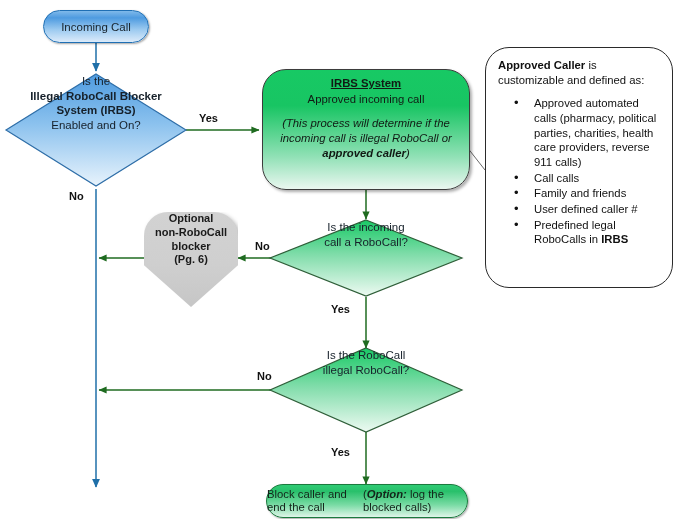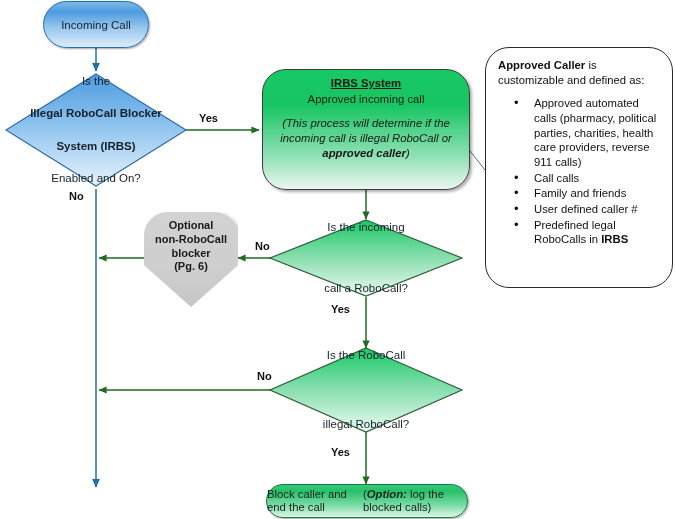--- a/index.html
+++ b/index.html
@@ -27,21 +27,21 @@
     border:1.2px solid #1B7A3E;
     background:linear-gradient(to bottom,#2FCB74 0%,#29C06B 20%,#79DBA4 62%,#DFF5E9 100%);
     color:#13241a;
     line-height:1.18;
   }
 
   
   .diamond{display:block;}
   .diamond .lbl{
     position:absolute;left:0;top:0;width:100%;height:100%;
-    display:flex;flex-direction:column;align-items:center;justify-content:space-between;
+    display:flex;flex-direction:column;align-items:center;justify-content:flex-start;
     font-size:11.5px;color:#16202a;line-height:1.28;text-align:center;
     pointer-events:none;
   }
 
   
   .proc{
     border:1.3px solid #3c3c3c;
     background:linear-gradient(to bottom,#17C964 0%,#18C563 30%,#8EE0B4 72%,#EAF7F0 100%);
     box-shadow:2px 2px 3px rgba(0,0,0,.32);
     color:#111a14;
@@ -56,21 +56,21 @@
 
   
   .penta{
     background:linear-gradient(to bottom,#d2d2d2 0%,#cfcfcf 55%,#c6c6c6 100%);
     clip-path:polygon(0% 0%,100% 0%,100% 56%,50% 100%,0% 56%);
     filter:drop-shadow(2px 2px 2px rgba(0,0,0,.30));
   }
   .penta .inner{
     position:absolute;left:0;top:0;width:100%;height:100%;
     display:flex;flex-direction:column;align-items:center;
-    justify-content:flex-start;padding-top:7px;box-sizing:border-box;
+    justify-content:flex-start;box-sizing:border-box;
     font-size:11px;font-weight:bold;color:#1a1a1a;line-height:1.25;text-align:center;
   }
 
   
   .callout{
     border:1.2px solid #2a2a2a;background:#ffffff;
     padding:10px 11px 10px 12px;box-sizing:border-box;
     font-size:11.3px;color:#111;line-height:1.30;
   }
   .callout .intro b{font-weight:bold;}
@@ -138,21 +138,21 @@
         <stop offset="100%" stop-color="#EDFAF2"></stop>
       </linearGradient>
       <linearGradient id="gGreen2" x1="0" y1="0" x2="0" y2="1">
         <stop offset="0%" stop-color="#18C965"></stop>
         <stop offset="45%" stop-color="#7FDCA9"></stop>
         <stop offset="100%" stop-color="#EDFAF2"></stop>
       </linearGradient>
     </defs>
   </svg>
 
-  <div class="node term" style="left:43px;top:1px;width:106px;height:47px;">
+  <div class="node term" style="left:43px;top:10px;width:106px;height:33px;">
     <span>Incoming Call</span>
   </div>
 
   <div class="node diamond" style="left:6px;top:74px;width:180px;height:112px;">
     <div class="lbl">
       <span>Is the</span>
       <span style="font-weight:bold">Illegal RoboCall Blocker</span>
       <span style="font-weight:bold">System (IRBS)</span>
       <span>Enabled and On?</span>
     </div>

